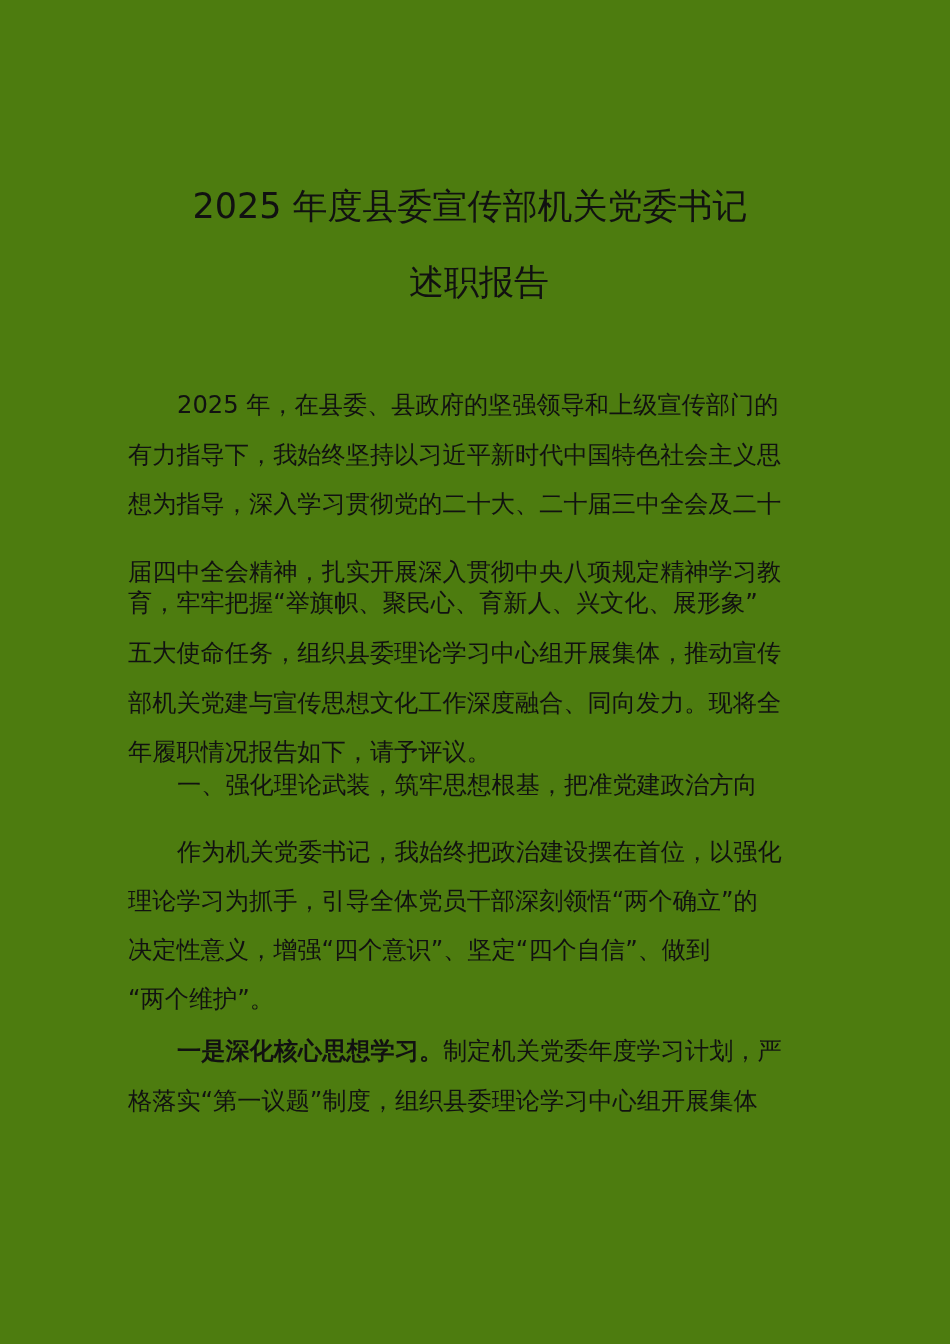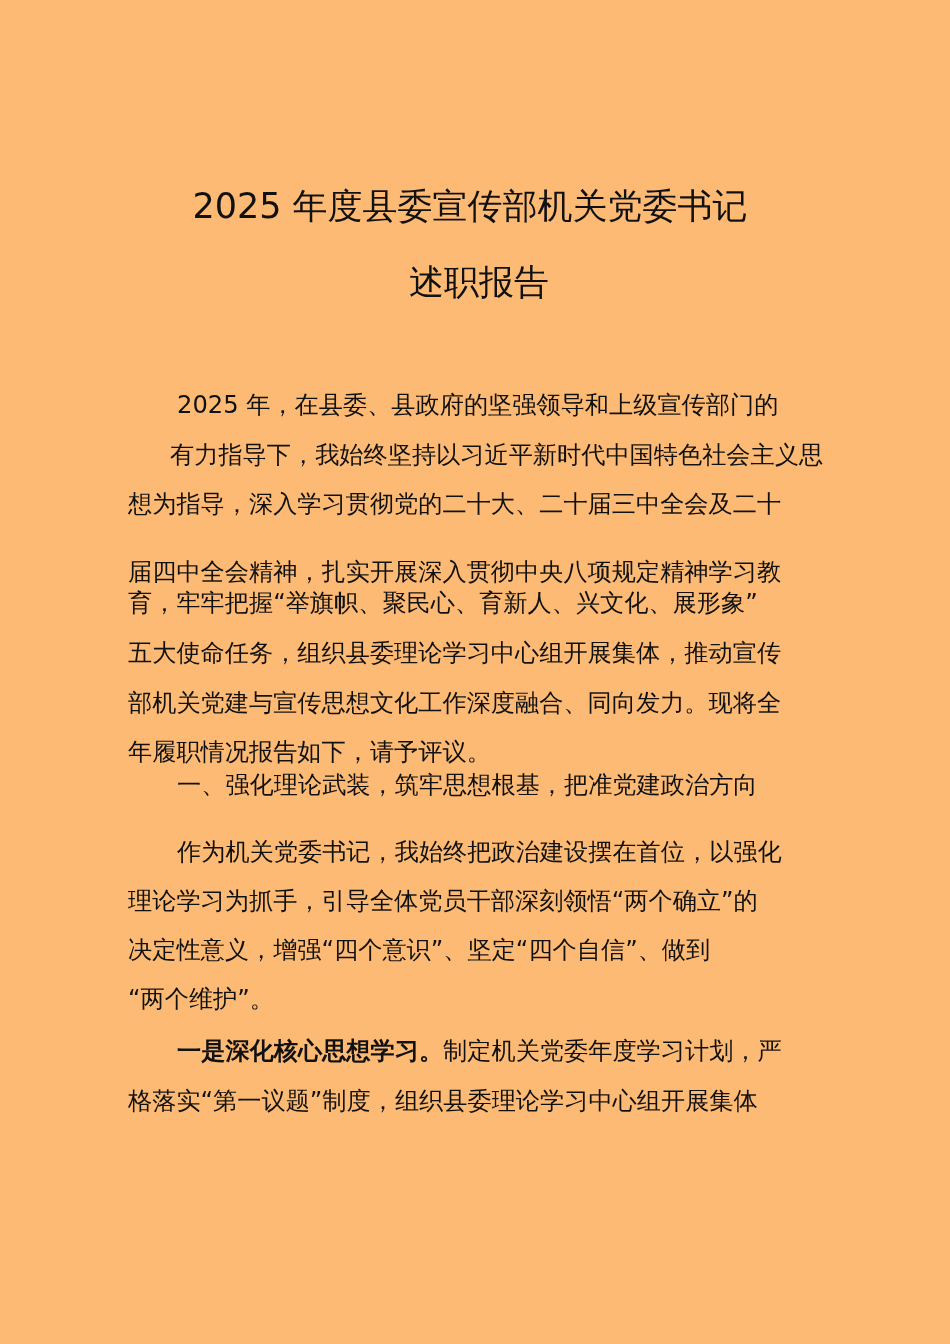--- a/index.html
+++ b/index.html
@@ -14,21 +14,21 @@
       overflow: hidden;
       font-family: "DejaVu Sans", "Liberation Sans", sans-serif;
       color: #111111;
     }
     .page {
       position: absolute;
       left: 0;
       top: 0;
       width: 950px;
       height: 1344px;
-      background: #fdba74;
+      background: #4d7c0f;
     }
     .title-line {
       position: absolute;
       left: 0;
       width: 950px;
       text-align: center;
       font-size: 35px;
       line-height: 40px;
       white-space: nowrap;
       color: #111111;
@@ -51,21 +51,21 @@
 <body>
 
 <div class="page">
 
   <div class="title-line title-1">2025 年度县委宣传部机关党委书记</div>
   <div class="title-line title-2">述职报告</div>
 
 
   <div>
     <div class="line indent" style="top:390px;">2025 年，在县委、县政府的坚强领导和上级宣传部门的</div>
-    <div class="line" style="top:440px;margin-left:42px;">有力指导下，我始终坚持以习近平新时代中国特色社会主义思</div>
+    <div class="line" style="top:440px;">有力指导下，我始终坚持以习近平新时代中国特色社会主义思</div>
     <div class="line" style="top:489px;">想为指导，深入学习贯彻党的二十大、二十届三中全会及二十</div>
     <div class="line" style="top:539px;margin-top:18px;">届四中全会精神，扎实开展深入贯彻中央八项规定精神学习教</div>
     <div class="line" style="top:588px;">育，牢牢把握“举旗帜、聚民心、育新人、兴文化、展形象”</div>
     <div class="line" style="top:638px;">五大使命任务，组织县委理论学习中心组开展集体，推动宣传</div>
     <div class="line" style="top:688px;">部机关党建与宣传思想文化工作深度融合、同向发力。现将全</div>
     <div class="line" style="top:737px;">年履职情况报告如下，请予评议。</div>
   </div>
 
   <div class="line indent" style="top:770px;">一、强化理论武装，筑牢思想根基，把准党建政治方向</div>
 

